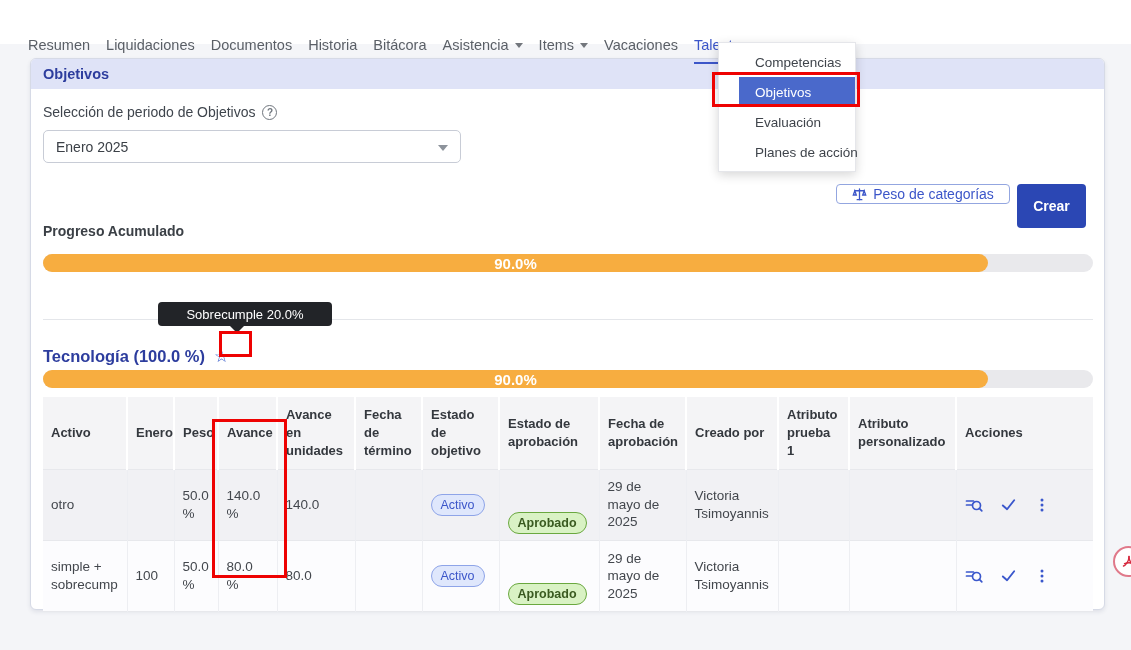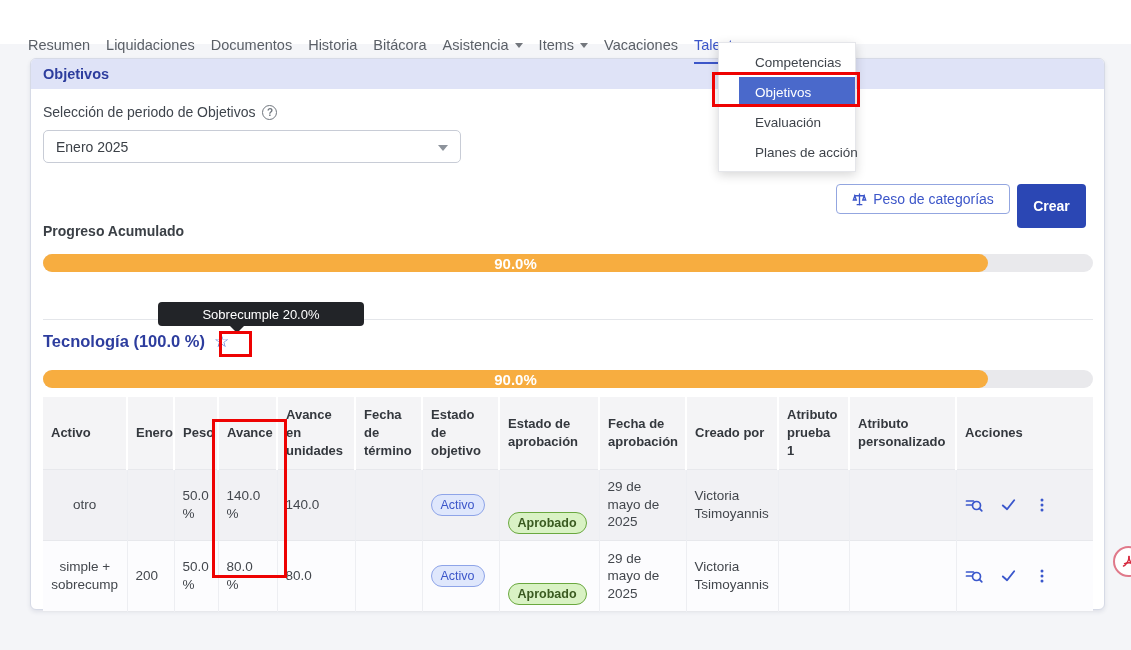--- a/index.html
+++ b/index.html
@@ -24,44 +24,44 @@
   
   .card{position:absolute;left:30px;top:58px;width:1075px;height:552px;background:#fff;border:1px solid #d6dae6;border-radius:6px;box-shadow:0 2px 4px rgba(40,50,90,.10);z-index:1;}
   .card-header{height:30px;background:var(--header-bg);border-radius:5px 5px 0 0;display:flex;align-items:center;padding-left:12px;}
   .card-title{color:var(--header-text);font-weight:bold;font-size:14.5px;}
 
   .period-label{position:absolute;left:12px;top:45px;display:flex;align-items:center;gap:7px;font-size:14px;color:#3f454d;}
   .help-icon{width:15px;height:15px;border:1px solid #70767e;border-radius:50%;color:#70767e;font-size:10px;display:flex;align-items:center;justify-content:center;font-weight:bold;cursor:pointer;}
   .select{position:absolute;left:12px;top:71px;width:418px;height:33px;border:1px solid #c8ccd6;border-radius:5px;background:#fff;display:flex;align-items:center;padding:0 12px;font-size:14px;color:#3b4047;cursor:pointer;}
   .select-caret{position:absolute;right:12px;top:14px;width:0;height:0;border-left:5px solid transparent;border-right:5px solid transparent;border-top:6px solid #8d939b;}
 
-  .btn-outline{position:absolute;left:805px;top:125px;width:174px;height:30px;border:1px solid #93a6e0;border-radius:4px;background:#fff;color:var(--accent-blue);font-size:14px;display:flex;align-items:center;justify-content:center;gap:6px;cursor:pointer;}
+  .btn-outline{position:absolute;left:805px;top:125px;width:174px;height:20px;border:1px solid #93a6e0;border-radius:4px;background:#fff;color:var(--accent-blue);font-size:14px;display:flex;align-items:center;justify-content:center;gap:6px;cursor:pointer;}
   .btn-primary{position:absolute;left:986px;top:125px;width:69px;height:44px;border:none;border-radius:4px;background:var(--primary-button-bg);color:#fff;font-size:14px;font-weight:bold;display:flex;align-items:center;justify-content:center;cursor:pointer;}
 
   .progress-label{position:absolute;left:12px;top:164px;font-size:14px;font-weight:bold;color:#3b4046;}
   .bar{position:absolute;left:12px;width:1050px;height:18px;background:var(--progress-track);border-radius:9px;}
   .bar-1{top:195px;} .bar-2{top:311px;}
   .bar-fill{position:relative;height:100%;background:var(--progress-fill);border-radius:9px;}
   .bar-text{position:absolute;left:0;right:0;top:50%;transform:translateY(-50%);text-align:center;font-size:15px;font-weight:bold;color:#fff;}
 
   .divider{position:absolute;left:12px;top:260px;width:1050px;height:1px;background:#e4e6ea;}
 
-  .tooltip{position:absolute;left:127px;top:243px;width:206px;height:24px;background:var(--tooltip-bg);color:#fff;font-size:13px;border-radius:4px;display:flex;align-items:center;justify-content:center;z-index:6;}
+  .tooltip{position:absolute;left:127px;top:243px;width:174px;height:24px;background:var(--tooltip-bg);color:#fff;font-size:13px;border-radius:4px;display:flex;align-items:center;justify-content:center;z-index:6;}
   .tooltip-arrow{position:absolute;left:72px;top:24px;width:0;height:0;border-left:7px solid transparent;border-right:7px solid transparent;border-top:7px solid var(--tooltip-bg);}
 
-  .category-row{position:absolute;left:12px;top:273px;display:flex;align-items:center;gap:9px;}
+  .category-row{position:absolute;left:12px;top:288px;display:flex;align-items:center;gap:9px;}
   .category-title{font-size:16.5px;font-weight:bold;color:var(--header-text);}
   .star-icon{font-size:17px;color:#4668cf;cursor:pointer;line-height:1;}
 
   
   .obj-table{position:absolute;left:12px;top:338px;width:1050px;border-collapse:collapse;table-layout:fixed;border-bottom:1px solid #e7e8ec;}
   .obj-table th{height:72px;background:#f4f4f6;font-size:13px;font-weight:bold;color:#34383e;text-align:left;vertical-align:middle;padding:6px 8px;line-height:1.35;border-left:2px solid #fff;}
   .obj-table th:first-child{border-left:none;}
   .obj-table td{height:56px;font-size:13.5px;color:#43474d;vertical-align:middle;padding:6px 8px;line-height:1.3;border-top:1px solid #e7e8ec;border-left:1px solid #edeef2;}
-  .obj-table td:first-child{border-left:none;text-align:center;}
+  .obj-table td:first-child{border-left:none;}
   .row-striped td{background:#f1f1f4;}
   .row-plain td{background:#fcfcfe;}
 
   .pill{display:inline-block;padding:2px 9px;border-radius:11px;font-size:12.5px;white-space:nowrap;}
   .pill-blue{background:var(--active-pill-bg);border:1px solid var(--active-pill-border);color:var(--active-pill-text);}
   .pill-green{background:var(--approved-pill-bg);border:1px solid var(--approved-pill-border);color:var(--approved-pill-text);font-weight:bold;margin-top:36px;}
 
   .actions{display:flex;align-items:center;gap:17px;}
   .action-icon{cursor:pointer;display:inline-flex;}
 
@@ -243,21 +243,21 @@
                   <circle cx="9" cy="3.5" r="1.7"></circle>
                     <circle cx="9" cy="9" r="1.7"></circle>
                     <circle cx="9" cy="14.5" r="1.7"></circle>
                 </svg>
               </span>
             </span>
           </td>
         </tr>
         <tr class="row-plain">
           <td>simple + sobrecump</td>
-          <td>200</td>
+          <td>100</td>
           <td>50.0 %</td>
           <td>80.0 %</td>
           <td>80.0</td>
           <td></td>
           <td><span class="pill pill-blue">Activo</span></td>
           <td><span class="pill pill-green">Aprobado</span></td>
           <td>29 de mayo de 2025</td>
           <td>Victoria Tsimoyannis</td>
           <td></td>
           <td></td>

